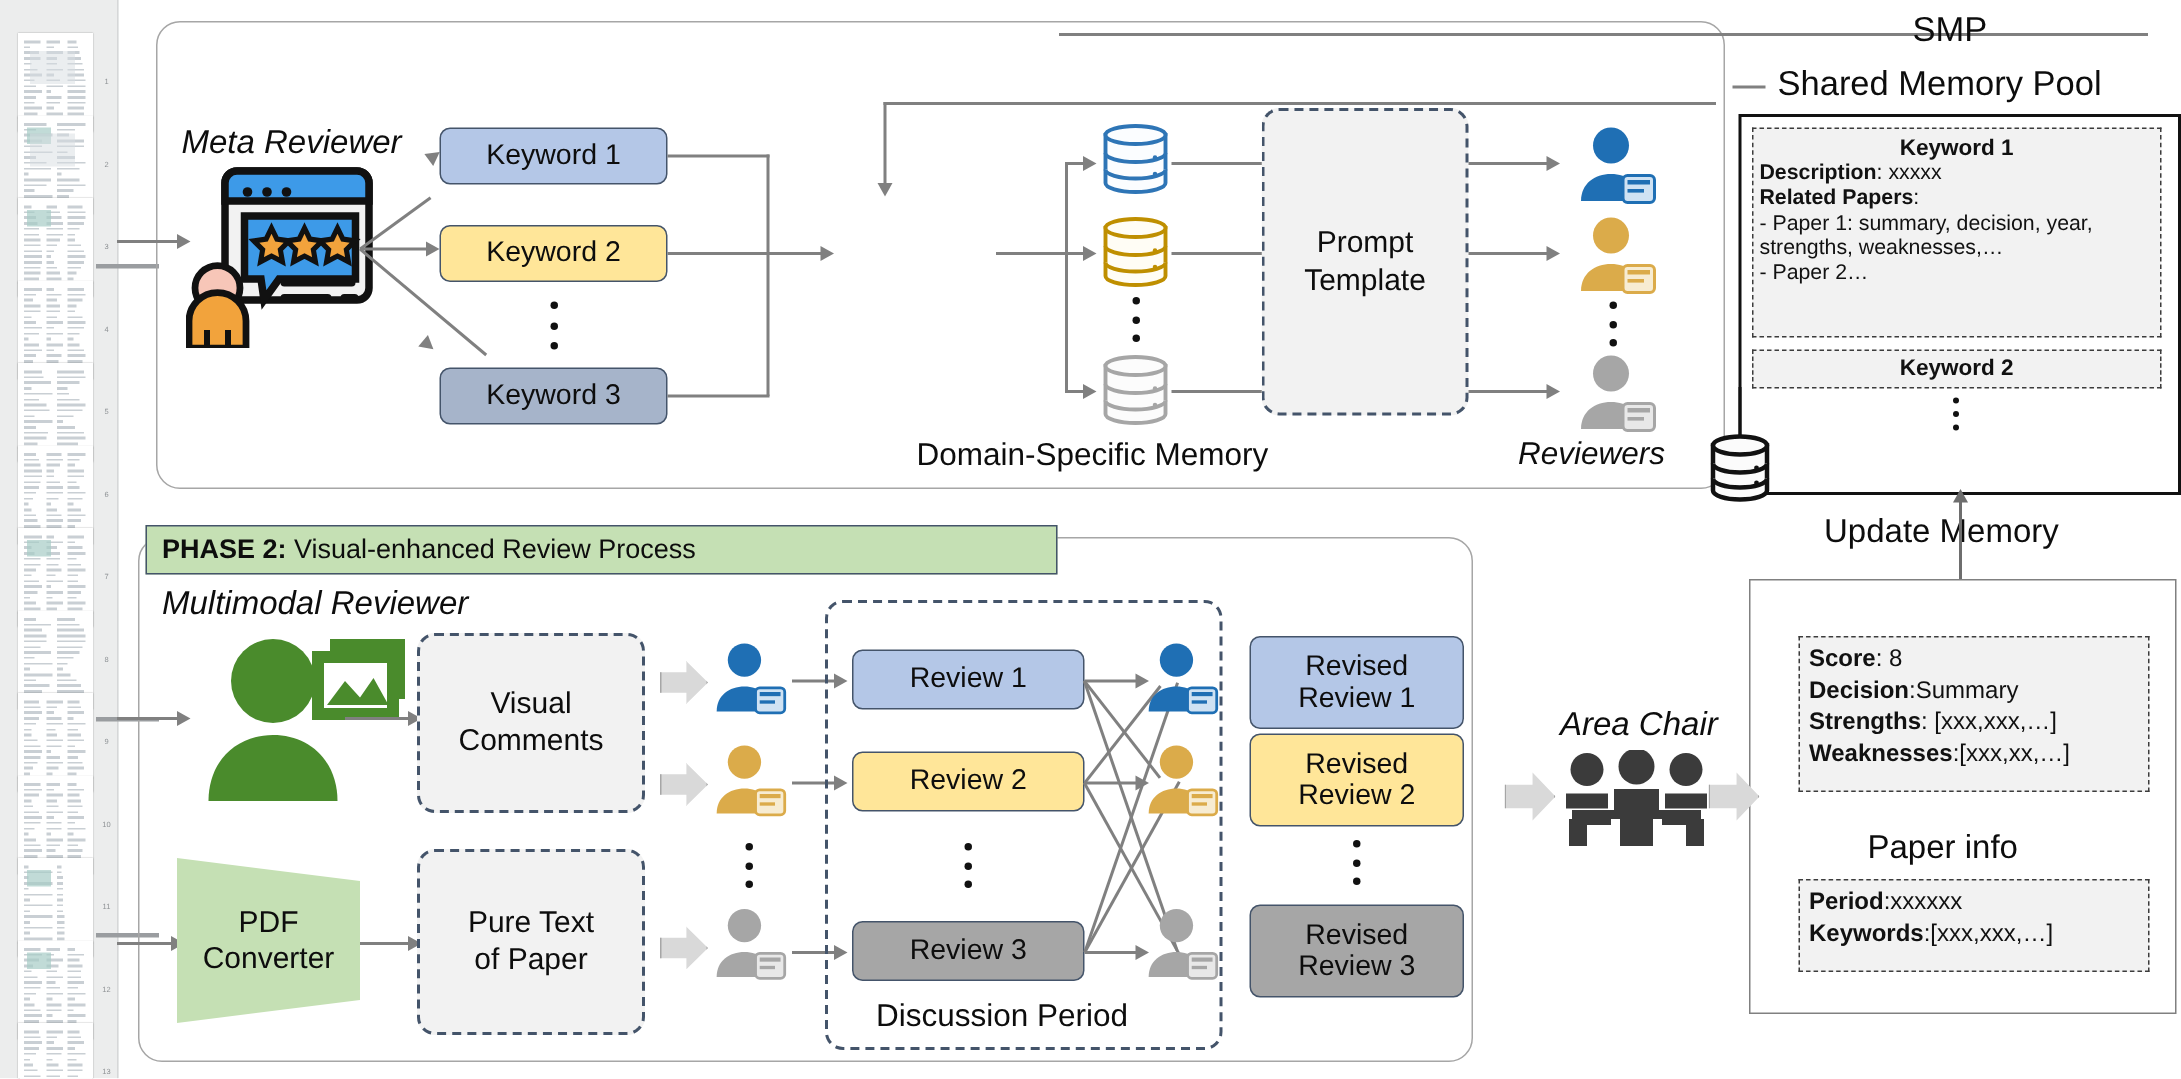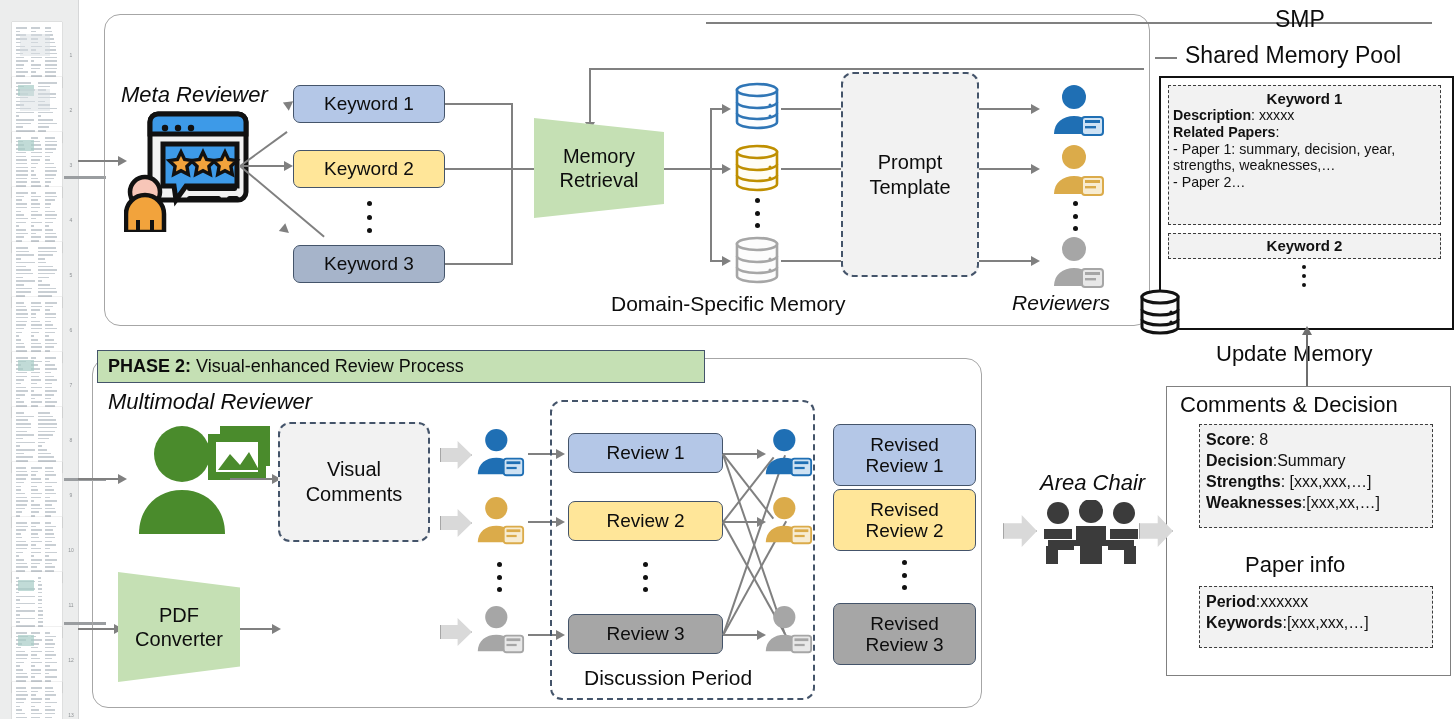--- a/index.html
+++ b/index.html
@@ -732,26 +732,20 @@
   <div class="hl" style="left:445px;top:103px;width:68px;"></div>
   <div class="hl" style="left:445px;top:168px;width:106px;"></div>
   <div class="hl" style="left:445px;top:263px;width:68px;"></div>
   <div class="vl" style="left:511px;top:103px;height:161px;"></div>
   <div class="ah" style="left:547px;top:163.5px;"></div>
 
   <div class="vl" style="left:589px;top:68px;height:56px;"></div>
   <div class="hl" style="left:589px;top:68px;width:555px;"></div>
   <div class="av" style="left:585px;top:122px;"></div>
 
-  <div class="trap" style="left:534px;top:118px;width:130px;height:100px;">
-    <div>
-      <div>Memory</div>
-      <div>Retrieval</div>
-    </div>
-  </div>
 
   <div class="hl" style="left:664px;top:168px;width:48px;"></div>
   <div class="vl" style="left:710px;top:108px;height:153px;"></div>
   <div class="hl" style="left:710px;top:108px;width:16px;"></div>
   <div class="hl" style="left:710px;top:168px;width:16px;"></div>
   <div class="hl" style="left:710px;top:260px;width:16px;"></div>
   <div class="ah" style="left:722px;top:103.5px;"></div>
   <div class="ah" style="left:722px;top:163.5px;"></div>
   <div class="ah" style="left:722px;top:255.5px;"></div>
 
@@ -875,21 +869,20 @@
     <circle cx="34" cy="27" r="1.6" fill="#111"></circle>
       <circle cx="34" cy="37" r="1.6" fill="#111"></circle>
   </svg>
   <div class="vl" style="left:1159px;top:258px;height:32px;background:#111;width:2.4px;"></div>
 
   <div class="lbl" style="left:1216px;top:341px;font-size:22px;">Update Memory</div>
   <div class="vl" style="left:1306px;top:334px;height:52px;background:#6e6e6e;"></div>
   <div class="avu" style="left:1302px;top:326px;"></div>
 
   <div class="cdbox" style="left:1166px;top:386px;width:283px;height:288px;"></div>
-  <div class="lbl" style="left:1180px;top:392px;font-size:22px;">Comments &amp; Decision</div>
 
   <div class="cdinner" style="left:1199px;top:424px;width:234px;height:104px;">
     <div><b>Score</b><span>: 8</span></div>
     <div><b>Decision</b><span>:Summary</span></div>
     <div><b>Strengths</b><span>: [xxx,xxx,…]</span></div>
     <div><b>Weaknesses</b><span>:[xxx,xx,…]</span></div>
   </div>
 
   <div class="lbl" style="left:1245px;top:552px;font-size:22px;">Paper info</div>
 
@@ -932,20 +925,26 @@
 
   <div class="trap" style="left:118px;top:572px;width:122px;height:110px;">
     <div>
       <div>PDF</div>
       <div>Converter</div>
     </div>
   </div>
   <div class="hl" style="left:240px;top:628px;width:36px;"></div>
   <div class="ah" style="left:272px;top:623.5px;"></div>
 
+  <div class="dashbox" style="left:278px;top:566px;width:152px;height:124px;">
+    <div>
+      <div>Pure Text</div>
+      <div>of Paper</div>
+    </div>
+  </div>
 
   <div class="fatarrow" style="left:440px;top:440px;width:30px;height:28px;"></div>
   <div class="fatarrow" style="left:440px;top:508px;width:30px;height:28px;"></div>
   <div class="fatarrow" style="left:440px;top:617px;width:30px;height:28px;"></div>
 
   <svg class="person" style="left:474px;top:428px;" width="52" height="50" viewBox="0 0 56 54">
     <circle cx="24" cy="13" r="12" fill="#1f6fb4"></circle>
     <path d="M4 50c0-11.5 9-18 20-18s20 6.5 20 18z" fill="#1f6fb4"></path>
     <rect x="32" y="33" width="21" height="18" rx="3" fill="#cfe2f3" stroke="#1f6fb4" stroke-width="2"></rect>
     <rect x="35" y="36" width="15" height="3" fill="#1f6fb4"></rect>

